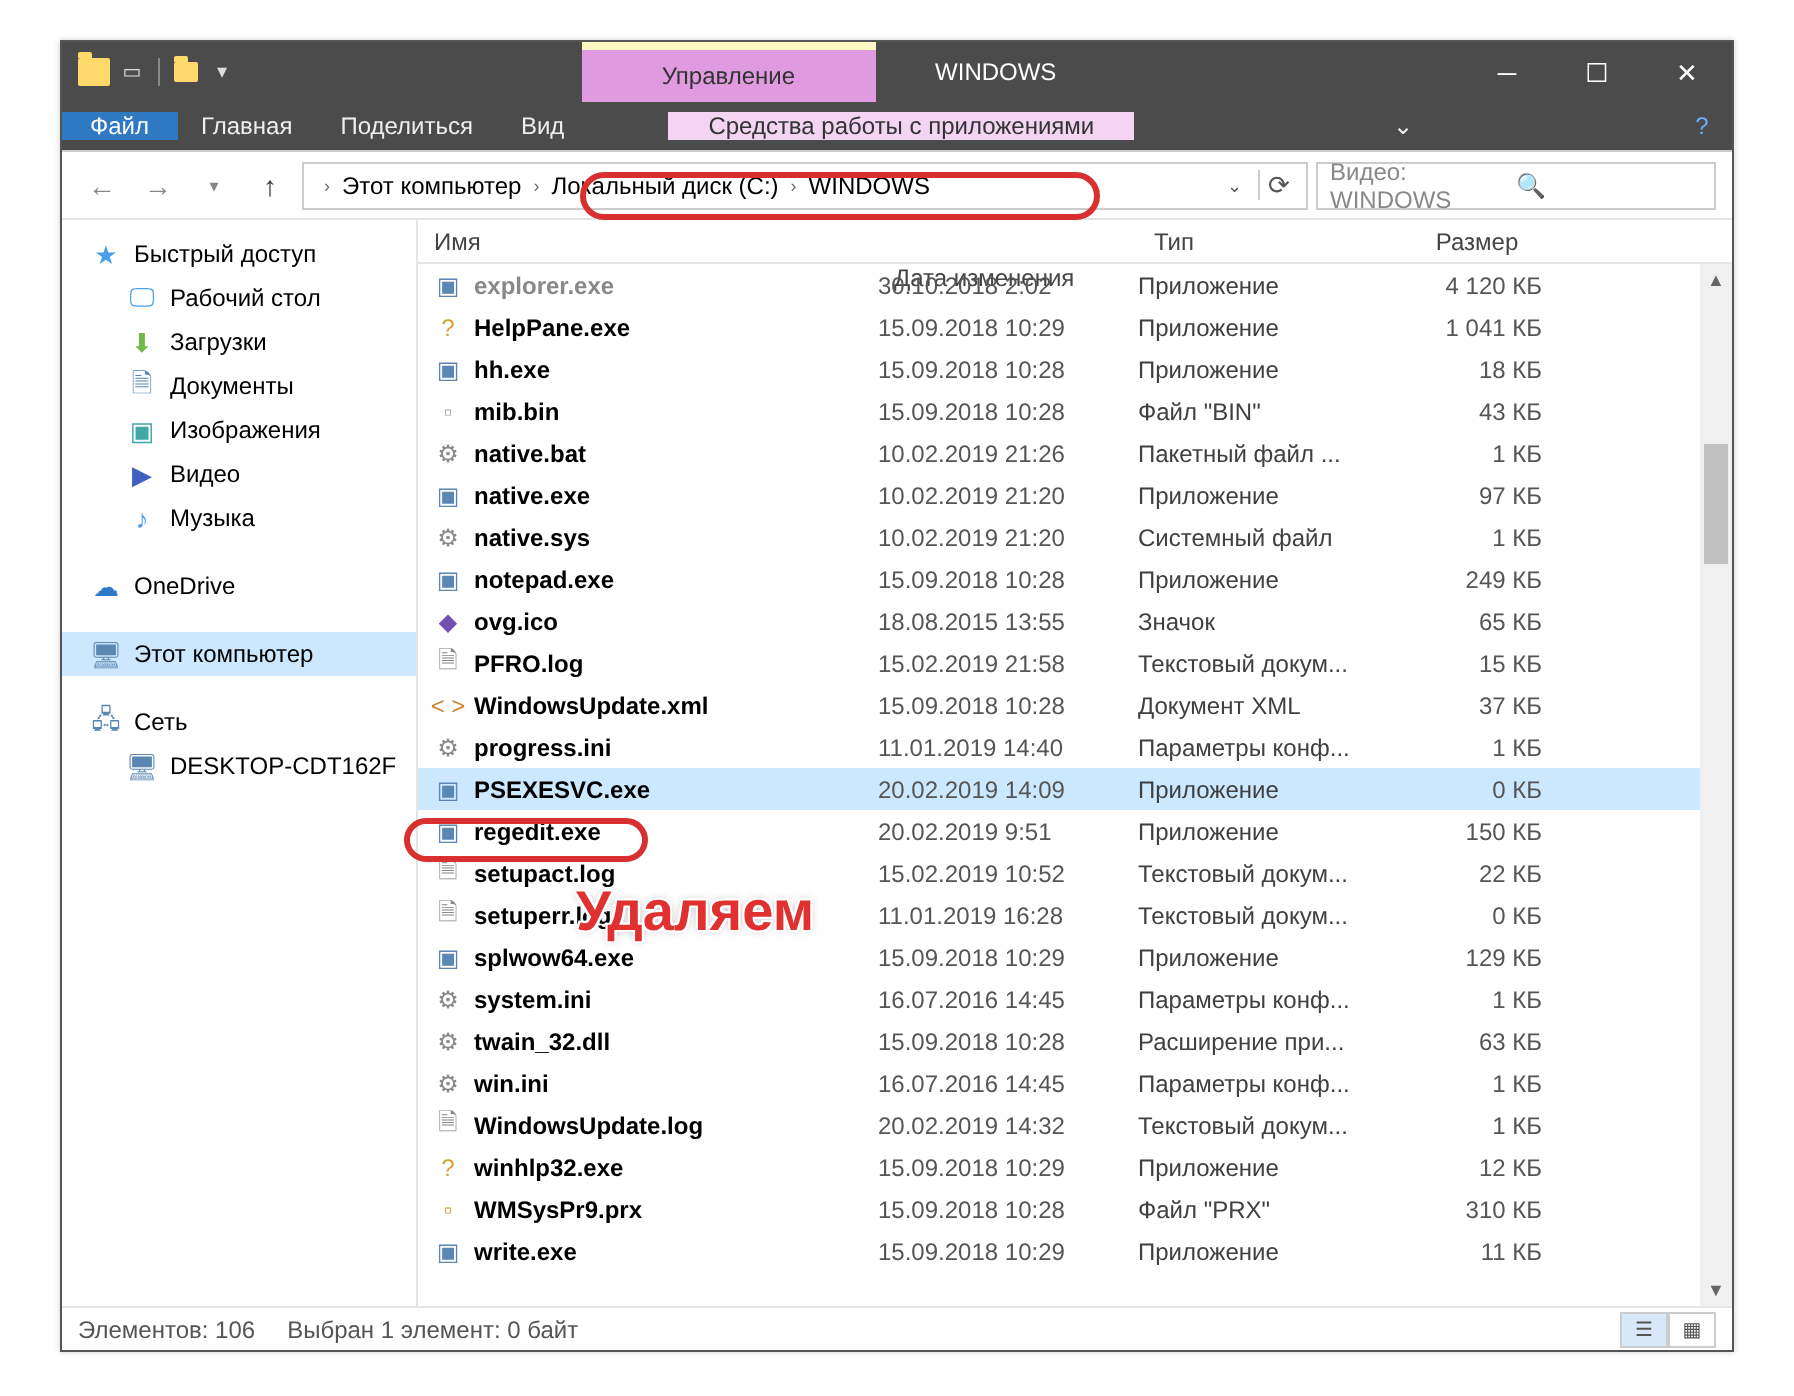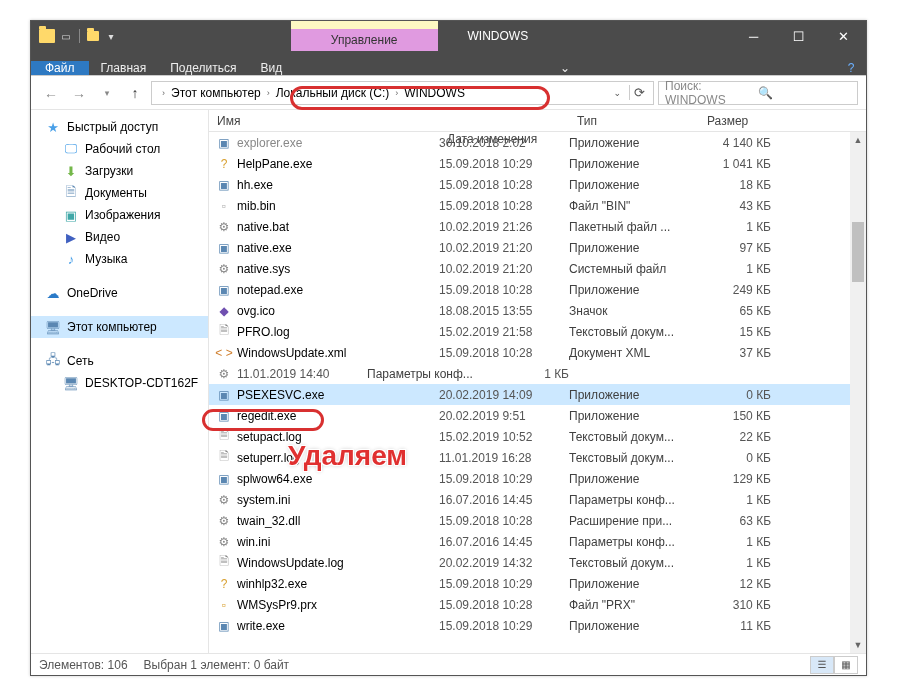--- a/index.html
+++ b/index.html
@@ -9,28 +9,28 @@
   .window { position: absolute; left: 30px; top: 20px; width: 837px; height: 656px; border: 1px solid #555; background: #fff; box-shadow: 0 0 3px rgba(0,0,0,0.2); }
   
   
   .titlebar { height: 30px; background: #4b4b4b; display: flex; align-items: center; color: #fff; }
   .titlebar .qat { display: flex; align-items: center; gap: 4px; padding-left: 8px; }
   .titlebar .folder-ic { width: 16px; height: 14px; background: #ffd96a; border-radius: 1px; position: relative; }
   .titlebar .folder-ic:before { content:""; position:absolute; top:-3px; left:0; width:7px; height:3px; background:#ffd96a; border-radius:1px 1px 0 0;}
   .titlebar .qbtn { width:14px; height:14px; display:flex; align-items:center; justify-content:center; color:#ddd; font-size:10px;}
   .titlebar .qsep { width:1px; height:14px; background:#888; margin:0 2px;}
   .titlebar .spacer { flex:1; }
-  .tab-manage { background:#e09ae0; height:30px; display:flex; align-items:center; padding:0 40px; border-top:8px solid #fef9c3; }
+  .tab-manage { background:#e09ae0; height:30px; display:flex; align-items:center; padding:0 40px; border-top:4px solid #fef9c3; }
   .tab-manage span{ color:#333; font-size:12px;}
   .titlebar .winlabel { padding: 0 30px; color:#fff; font-size:12px;}
   .winbtns { display:flex; }
   .winbtn { width:45px; height:30px; display:flex; align-items:center; justify-content:center; color:#fff; font-size:13px; }
   
   
-  .ribbon { height:25px; background:#4b4b4b; display:flex; align-items:flex-end; border-bottom:1px solid #ccc;}
+  .ribbon { height:25px; background:#4b4b4b; display:flex; align-items:center; border-bottom:1px solid #ccc;}
   .ribbon .filetab { background:#2e79c2; color:#fff; padding:0 14px; display:flex; align-items:center; }
   .ribbon .rtab { color:#eee; padding:0 12px; display:flex; align-items:center; background:transparent; }
   .ribbon .rtab.contextual { background:#f3d4f3; color:#333; padding:0 20px; margin-left:40px;}
   .ribbon .expand { margin-left:auto; width:30px; display:flex; align-items:center; justify-content:center; color:#eee;}
   
   
   .addrrow { height:34px; display:flex; align-items:center; padding:4px 8px; gap:4px; border-bottom:1px solid #e5e5e5;}
   .navbtn { width:24px; height:24px; display:flex; align-items:center; justify-content:center; color:#888; font-size:14px;}
   .navbtn.enabled{color:#333;}
   .addrbox { flex:1; height:24px; border:1px solid #ccc; display:flex; align-items:center; padding:0 4px; gap:2px; position:relative;}
@@ -53,26 +53,26 @@
   .navitem.selected{background:#cce8ff;}
   .navgap{height:12px;}
   .ni-icon{width:16px;height:16px;display:flex;align-items:center;justify-content:center;font-size:13px;}
   .star{color:#4aa0e8;} .cloud{color:#2a7ac8;} .pc{color:#5b87b2;} .net{color:#5b87b2;}
   .desk{color:#4aa0e8;} .down{color:#74b74a;} .doc{color:#5b87b2;} .img{color:#40a8a8;} .vid{color:#4060c0;} .mus{color:#4aa0e8;}
   
   
   .filepane { flex:1; display:flex; flex-direction:column; position:relative;}
   .colhdr { height:22px; display:flex; border-bottom:1px solid #e5e5e5; align-items:center; color:#444;}
   .colhdr > div { padding:0 8px; border-right:1px solid transparent;}
-  .c-name{width:230px;} .c-date{width:130px;margin-top:36px;} .c-type{width:130px;} .c-size{width:80px; text-align:left;}
+  .c-name{width:230px;} .c-date{width:130px;margin-top:36px;} .c-type{width:130px;} .c-size{width:80px; text-align:center;}
   .rows { overflow:hidden; flex:1;}
   .row { height:21px; display:flex; align-items:center; padding-left:6px;}
   .row.selected{background:#cce8ff;}
   .row .fi{width:18px; height:16px; display:flex; align-items:center; justify-content:center; font-size:12px; margin-right:4px;}
-  .row .fn{width:202px; white-space:nowrap; overflow:hidden;}
+  .row .fn{width:202px; white-space:nowrap; overflow:hidden;font-weight:bold;}
   .row .fd{width:130px; color:#555;}
   .row .ft{width:130px; color:#404040; white-space:nowrap; overflow:hidden; text-overflow:ellipsis;}
   .row .fs{width:72px; text-align:right; color:#555;}
   .row.cut .fn{color:#888;}
   
   .scrollbar{position:absolute; right:0; top:22px; bottom:0; width:16px; background:#f0f0f0;}
   .scrollthumb{position:absolute; left:2px; right:2px; top:90px; height:60px; background:#c0c0c0;}
   .scrollbtn{position:absolute; left:0; right:0; height:16px; display:flex; align-items:center; justify-content:center; color:#666; font-size:9px;}
 
   .sel-highlight { position:absolute; border:3px solid #d83030; border-radius:12px; pointer-events:none; left:202px; top:409px; width:122px; height:22px;}
@@ -113,20 +113,21 @@
         <div class="winbtn">☐</div>
         <div class="winbtn close">✕</div>
       </div>
     </div>
 
     <div class="ribbon">
       <div class="filetab">Файл</div>
       <div class="rtab">Главная</div>
       <div class="rtab">Поделиться</div>
       <div class="rtab">Вид</div>
+      <div class="rtab contextual">Средства работы с приложениями</div>
       <div class="expand">⌄</div>
       <div class="expand" style="color:#6bb0ff;">?</div>
     </div>
 
     <div class="addrrow">
       <div class="navbtn">←</div>
       <div class="navbtn">→</div>
       <div class="navbtn" style="font-size:9px;">▾</div>
       <div class="navbtn enabled">↑</div>
       <div class="addrbox">
@@ -134,21 +135,21 @@
         <span class="chev">›</span>
         <span class="crumb">Этот компьютер</span>
         <span class="chev">›</span>
         <span class="crumb">Локальный диск (C:)</span>
         <span class="chev">›</span>
         <span class="crumb">WINDOWS</span>
         <span class="drop">⌄</span>
         <span class="refresh">⟳</span>
       </div>
       <div class="searchbox">
-        <span>Поиск: WINDOWS</span>
+        <span>Видео: WINDOWS</span>
         <span>🔍</span>
       </div>
     </div>
 
     <div class="body">
 
       <div class="navpane">
         <div class="navitem lv1">
             <span class="ni-icon star">★</span>
             <span>Быстрый доступ</span>
@@ -204,21 +205,21 @@
           <div class="c-date">Дата изменения</div>
           <div class="c-type">Тип</div>
           <div class="c-size">Размер</div>
         </div>
         <div class="rows" id="rows">
             <div class="row cut">
               <span class="fi ic-exe">▣</span>
               <span class="fn">explorer.exe</span>
               <span class="fd">30.10.2018 2:02</span>
               <span class="ft">Приложение</span>
-              <span class="fs">4 140 КБ</span>
+              <span class="fs">4 120 КБ</span>
             </div>
             <div class="row">
               <span class="fi ic-help">?</span>
               <span class="fn">HelpPane.exe</span>
               <span class="fd">15.09.2018 10:29</span>
               <span class="ft">Приложение</span>
               <span class="fs">1 041 КБ</span>
             </div>
             <div class="row">
               <span class="fi ic-exe">▣</span>
@@ -278,20 +279,21 @@
             </div>
             <div class="row">
               <span class="fi ic-xml">&lt; &gt;</span>
               <span class="fn">WindowsUpdate.xml</span>
               <span class="fd">15.09.2018 10:28</span>
               <span class="ft">Документ XML</span>
               <span class="fs">37 КБ</span>
             </div>
             <div class="row">
               <span class="fi ic-ini">⚙</span>
+              <span class="fn">progress.ini</span>
               <span class="fd">11.01.2019 14:40</span>
               <span class="ft">Параметры конф...</span>
               <span class="fs">1 КБ</span>
             </div>
             <div class="row selected">
               <span class="fi ic-exe">▣</span>
               <span class="fn">PSEXESVC.exe</span>
               <span class="fd">20.02.2019 14:09</span>
               <span class="ft">Приложение</span>
               <span class="fs">0 КБ</span>

